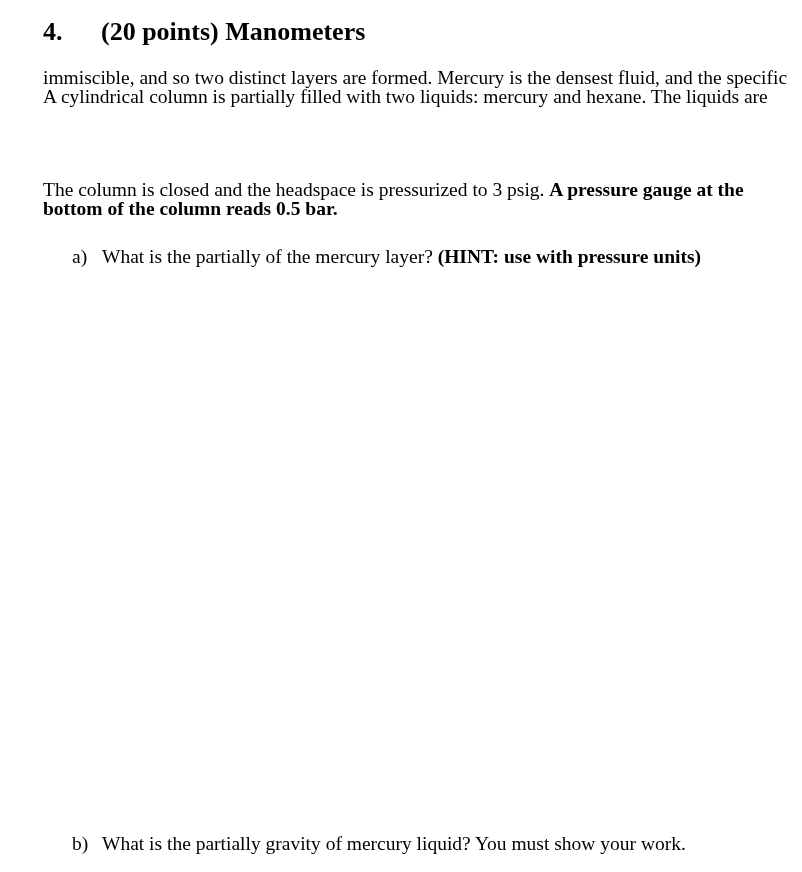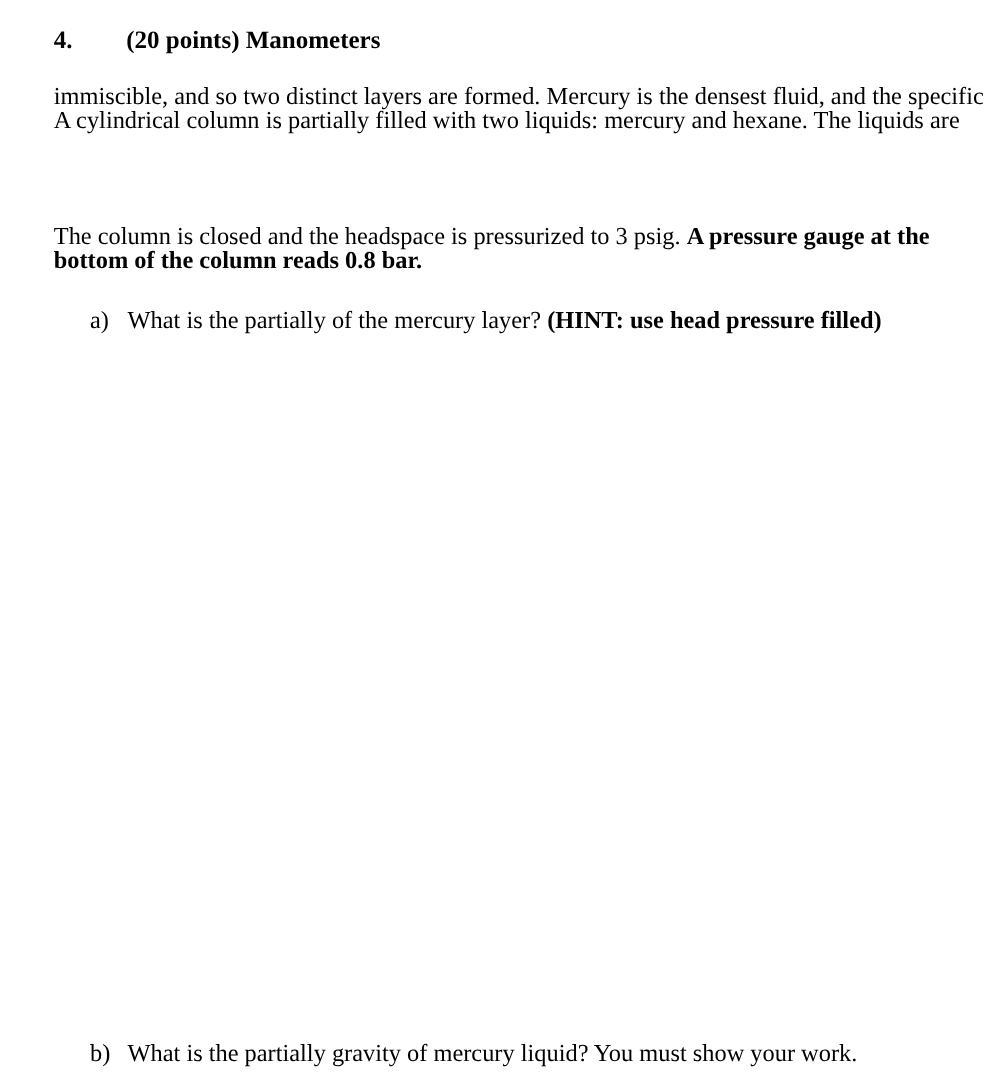--- a/index.html
+++ b/index.html
@@ -14,21 +14,21 @@
       overflow: hidden;
       font-family: "Liberation Serif", serif;
       color: #000000;
       font-size: 19.5px;
     }
     .heading {
       position: absolute;
       top: 20px;
       left: 43px;
       font-weight: bold;
-      font-size: 20px;
+      font-size: 26px;
       line-height: 24px;
       white-space: nowrap;
     }
     .heading .num {
       display: inline-block;
       width: 58px;
     }
     .para {
       position: absolute;
       left: 43px;
@@ -66,24 +66,24 @@
   <span class="num">4.</span><span>(20 points)  Manometers</span>
 </div>
 
 <div class="para para1">
   <span class="line">immiscible, and so two distinct layers are formed.  Mercury is the densest fluid, and the specific</span>
   <span class="line">A cylindrical column is partially filled with two liquids: mercury and hexane.  The liquids are</span>
 </div>
 
 <div class="para para2">
   <span class="line"><span>The column is closed and the headspace is pressurized to 3 psig.  </span><span class="bold">A pressure gauge at the</span></span>
-  <span class="line bold">bottom of the column reads 0.8 bar.</span>
+  <span class="line bold">bottom of the column reads 0.5 bar.</span>
 </div>
 
 <div class="question qa">
-  <span class="qlabel">a)</span><span>What is the partially of the mercury layer? </span><span class="bold">(HINT: use head pressure filled)</span>
+  <span class="qlabel">a)</span><span>What is the partially of the mercury layer? </span><span class="bold">(HINT: use with pressure units)</span>
 </div>
 
 <div class="answer-area answer-a"></div>
 
 <div class="question qb">
   <span class="qlabel">b)</span><span>What is the partially gravity of mercury liquid?  You must show your work.</span>
 </div>
 
 </body></html>

